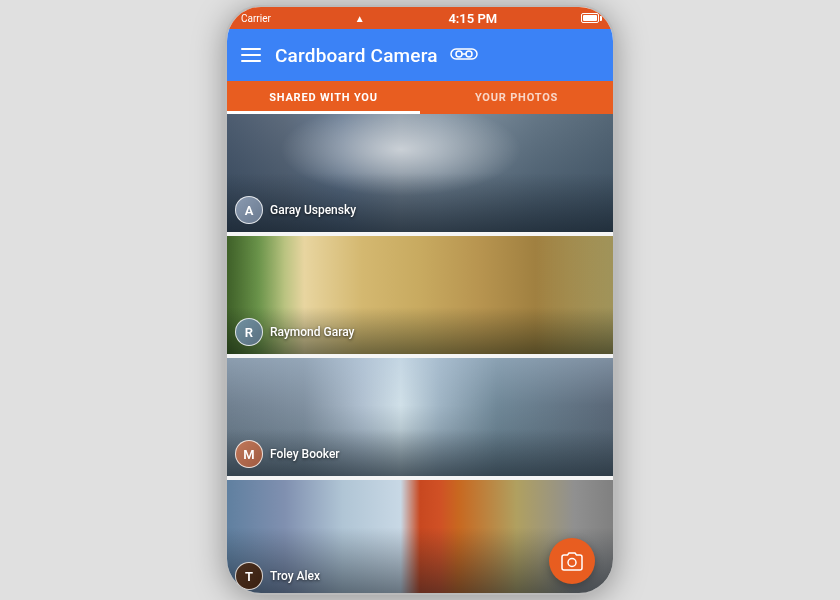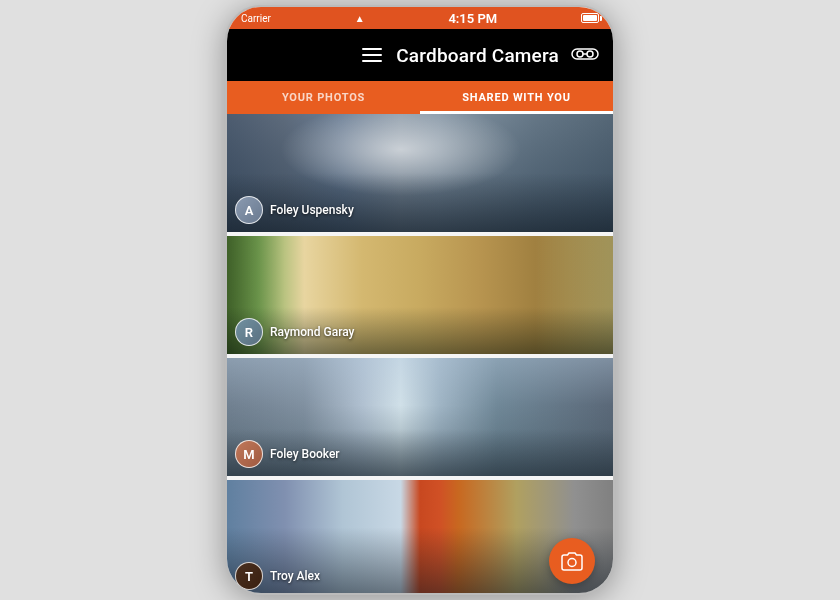--- a/index.html
+++ b/index.html
@@ -74,26 +74,26 @@
       left: 1px;
       top: 1px;
       width: 14px;
       height: 6px;
       background: #fff;
       border-radius: 1px;
     }
 
     
     .app-header {
-      background: #000000;
+      background: #3b82f6;
       height: 52px;
       display: flex;
       align-items: center;
       padding: 0 14px;
-      justify-content: flex-end;
+      justify-content: flex-start;
       flex-shrink: 0;
       gap: 12px;
     }
     .header-left {
       display: flex;
       align-items: center;
       gap: 14px;
     }
     .hamburger-icon {
       display: flex;
@@ -358,37 +358,37 @@
       <svg width="28" height="16" viewBox="0 0 28 16" fill="none">
         <rect x="1" y="3" width="26" height="10" rx="5" stroke="white" stroke-width="1.5" fill="none"></rect>
         <circle cx="9" cy="8" r="3" stroke="white" stroke-width="1.5" fill="none"></circle>
         <circle cx="19" cy="8" r="3" stroke="white" stroke-width="1.5" fill="none"></circle>
         <line x1="12" y1="8" x2="16" y2="8" stroke="white" stroke-width="1.5"></line>
       </svg>
     </div>
   </div>
 
   <div class="tabs">
+    <div class="tab active">
+      <span>SHARED WITH YOU</span>
+    </div>
     <div class="tab">
       <span>YOUR PHOTOS</span>
-    </div>
-    <div class="tab active">
-      <span>SHARED WITH YOU</span>
     </div>
   </div>
 
   <div class="content">
 
     <div class="photo-card">
       <div class="photo-bg card1-bg"></div>
       <div class="user-info">
         <div class="avatar avatar-alex">
           <div class="avatar-inner">A</div>
         </div>
-        <span class="user-name">Foley Uspensky</span>
+        <span class="user-name">Garay Uspensky</span>
       </div>
     </div>
 
     <div class="photo-card">
       <div class="photo-bg card2-bg"></div>
       <div class="user-info">
         <div class="avatar avatar-raymond">
           <div class="avatar-inner">R</div>
         </div>
         <span class="user-name">Raymond Garay</span>

